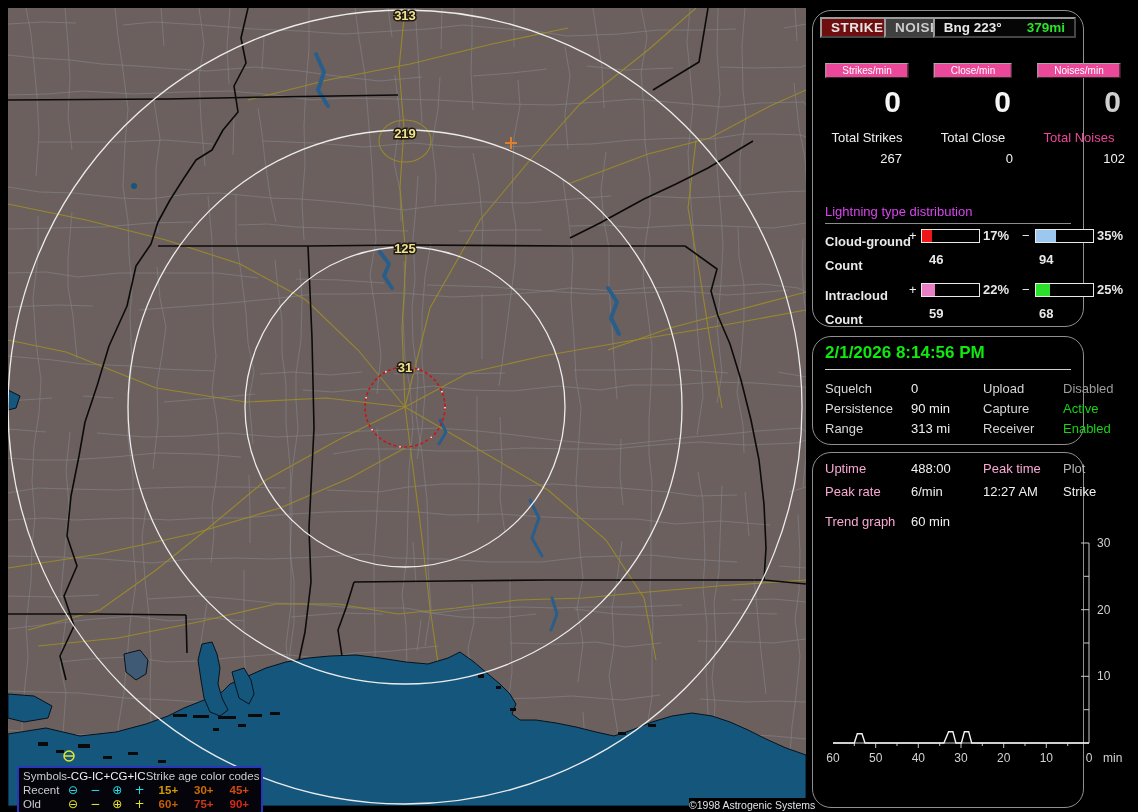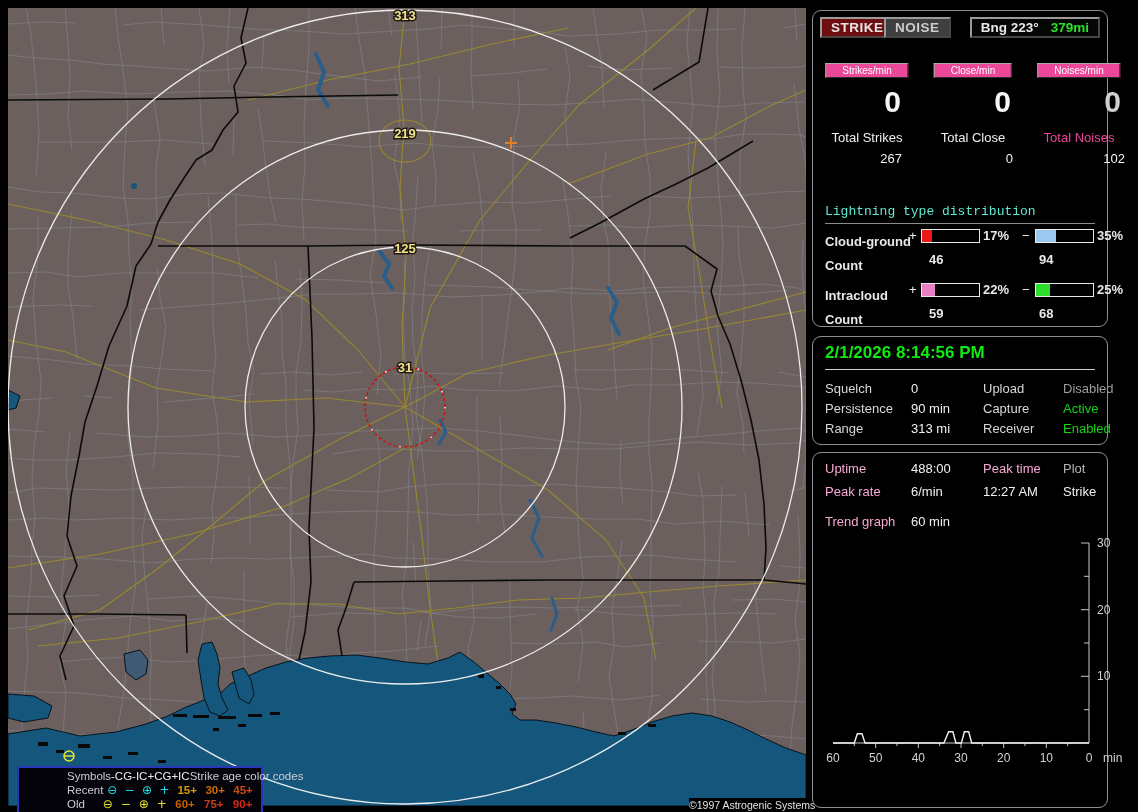--- a/index.html
+++ b/index.html
@@ -4,54 +4,54 @@
 <style>
   html,body{margin:0;padding:0;background:#000;}
   body{width:1138px;height:812px;position:relative;overflow:hidden;
        font-family:"Liberation Sans",sans-serif;-webkit-font-smoothing:antialiased;}
   
   #map-wrap{position:absolute;left:8px;top:8px;width:798px;height:778px;background:#6c605e;}
   #map-wrap svg{display:block;}
   #map-legend{position:absolute;left:9px;top:758px;width:246px;height:48px;background:#04040a;
       border:2px solid #2936b8;border-radius:3px;box-sizing:border-box;color:#c9ccd3;
       font-size:11.5px;line-height:14px;padding:1px 4px;}
-  .lgrow{display:flex;align-items:center;height:14px;white-space:nowrap;margin-left:44px;}
+  .lgrow{display:flex;align-items:center;height:14px;white-space:nowrap;}
   .lg-c0{width:44px;}
   .lg-sym{width:25px;text-align:center;font-family:"DejaVu Sans",sans-serif;font-size:12px;}
   .lg-hdr{width:25px;text-align:center;color:#eef0f4;}
   .lg-agehead{flex:1;text-align:center;}
   .lg-age{width:40px;text-align:center;font-weight:bold;}
   #map-copyright{position:absolute;left:681px;top:790px;width:125px;height:15px;background:#000;
       color:#dfe2e6;font-size:10.5px;line-height:15px;text-align:center;white-space:nowrap;}
   
-  .panel{position:absolute;left:812px;width:296px;background:#000;border:1px solid #8f8f8f;
-      border-radius:9px;color:#e8e8e8;font-size:13px;box-sizing:border-box;}
+  .panel{position:absolute;left:812px;width:272px;background:#000;border:1px solid #8f8f8f;
+      border-radius:19px;color:#e8e8e8;font-size:13px;box-sizing:border-box;}
   #p1{top:10px;height:317px;}
   #p2{top:336px;height:109px;}
   #p3{top:452px;height:356px;}
   .abs{position:absolute;white-space:nowrap;}
   .ctr{transform:translateX(-50%);}
   .btn{position:absolute;top:6px;font-weight:bold;font-size:13.5px;letter-spacing:.5px;
       color:#e5e5e5;padding:1px 9px;border:2px outset #9a9a9a;cursor:pointer;
       font-family:"Liberation Sans",sans-serif;}
   .btn.strike{left:7px;background:#6e0e0e;}
   .btn.noise{left:71px;background:#3f3f3f;color:#cdcdcd;}
   .bng{position:absolute;right:7px;top:6px;background:#060606;border:2px outset #9a9a9a;
       padding:1px 9px;font-weight:bold;font-size:13.5px;}
-  .bng .mi{color:#2ae22a;margin-left:12px;}
+  .bng .mi{color:#2ae22a;margin-left:25px;}
   .chip{background:#ec4899;color:#fff;font-size:10px;padding:1px 16px;
       border-top:1px solid #a9a9a9;border-left:1px solid #a9a9a9;
       border-bottom:1px solid #2d2d2d;border-right:1px solid #2d2d2d;}
   .bigzero{font-weight:bold;font-size:30px;color:#f5f5f5;text-align:right;width:86px;}
   .bigzero.dim{color:#cfcfcf;}
   .tlabel{color:#f0f0f0;}
   .tlabel.dim{color:#ec4899;}
   .tval{text-align:right;width:86px;color:#f2f2f2;}
-  .dist-title{position:absolute;left:12px;right:12px;top:193px;color:#5eead4;
-      border-bottom:1px solid #8d8d8d;padding-bottom:4px;font-family:Liberation Mono, monospace;}
+  .dist-title{position:absolute;left:12px;right:12px;top:193px;color:#d946ef;
+      border-bottom:1px solid #8d8d8d;padding-bottom:4px;}
   .drow{position:absolute;left:12px;right:12px;height:16px;}
   .dlabel{position:absolute;left:0;font-weight:bold;margin-top:6px;}
   .dsign{position:absolute;color:#f0f0f0;}
   .dbar{position:absolute;width:57px;height:12px;top:1px;border:1px solid #e9e9e9;background:#000;}
   .dbar i{display:block;height:100%;}
   .dpct{position:absolute;font-weight:bold;}
   .srow{position:absolute;left:12px;right:12px;height:20px;}
   .c1{position:absolute;left:0;color:#d7d7d7;}
   .c2{position:absolute;left:86px;color:#f0f0f0;}
   .c3{position:absolute;left:158px;color:#d7d7d7;}
@@ -188,21 +188,21 @@
       <span class="lg-c0">Old</span>
       <span class="lg-sym" style="color: rgb(230, 227, 42);">⊖</span>
       <span class="lg-sym" style="color: rgb(230, 227, 42);">−</span>
       <span class="lg-sym" style="color: rgb(230, 227, 42);">⊕</span>
       <span class="lg-sym" style="color: rgb(230, 227, 42);">+</span>
       <span class="lg-age" style="color: rgb(200, 94, 0);">60+</span>
       <span class="lg-age" style="color: rgb(204, 58, 26);">75+</span>
       <span class="lg-age" style="color: rgb(214, 42, 22);">90+</span>
     </div>
   </div>
-  <div id="map-copyright">©1997 Astrogenic Systems</div>
+  <div id="map-copyright">©1998 Astrogenic Systems</div>
 </div>
 
 <div class="panel" id="p1">
   <button class="btn strike">STRIKE</button>
   <button class="btn noise">NOISE</button>
   <div class="bng">
     <span>Bng 223°</span><span class="mi">379mi</span>
   </div>
 
   <span class="abs ctr chip" style="left:54px;top:52px">Strikes/min</span>

